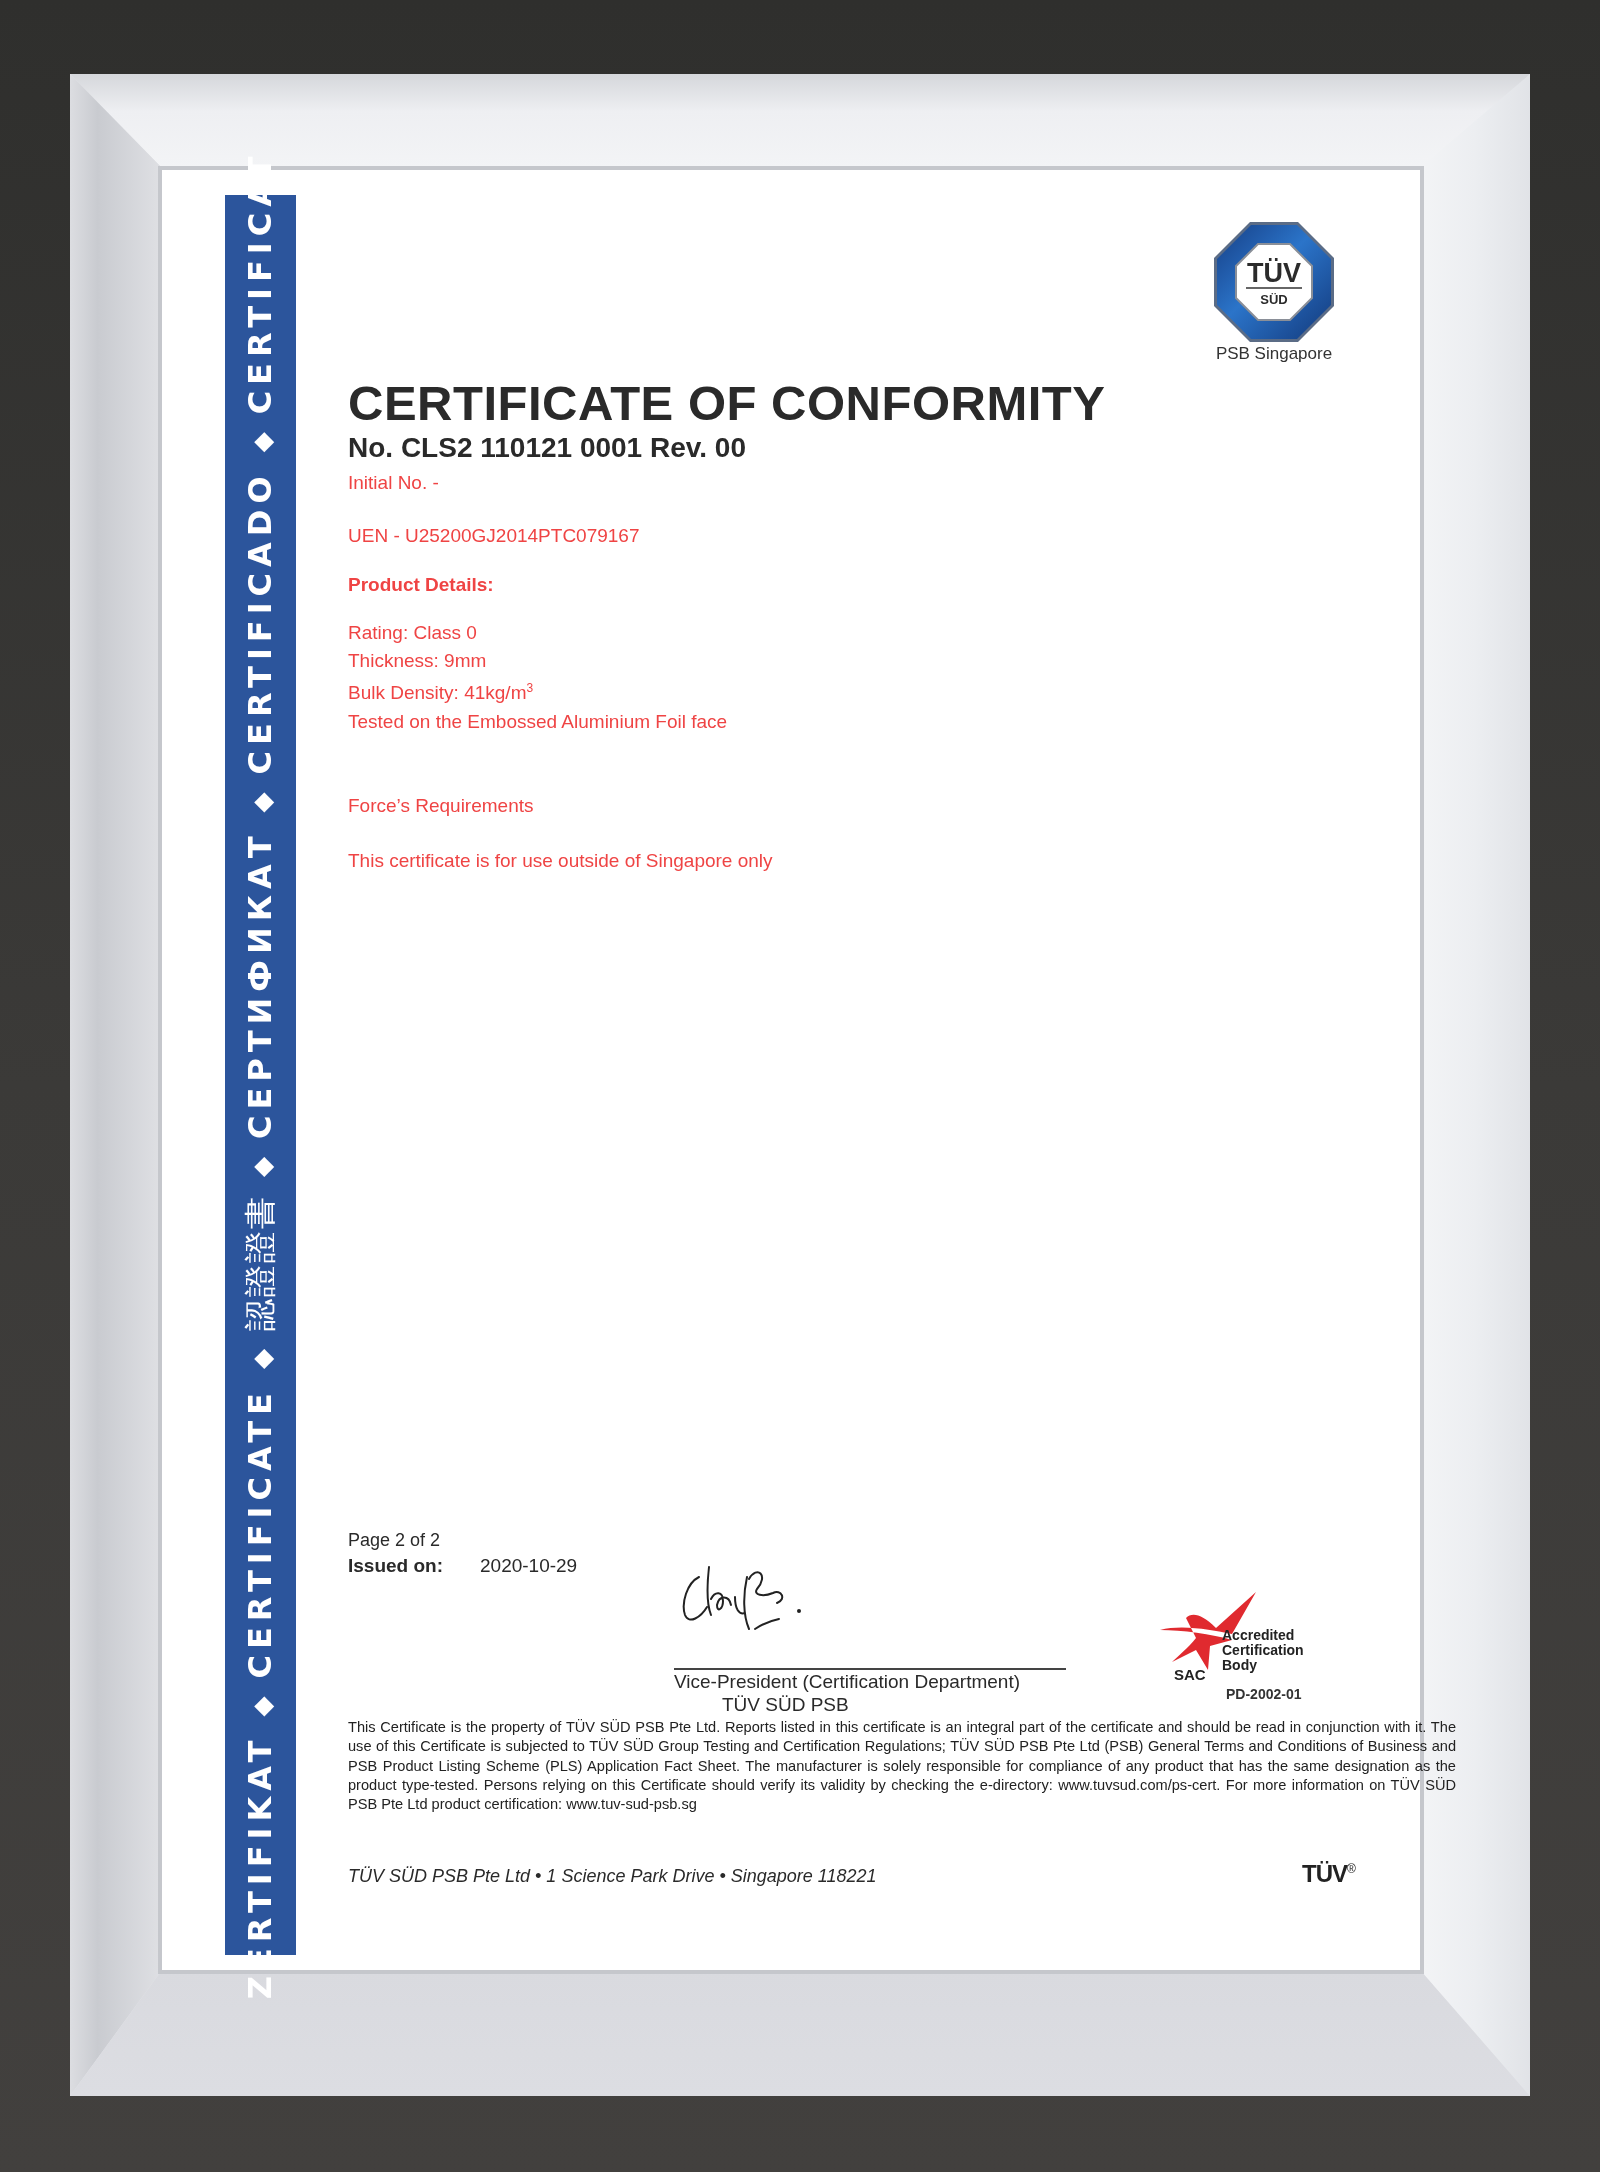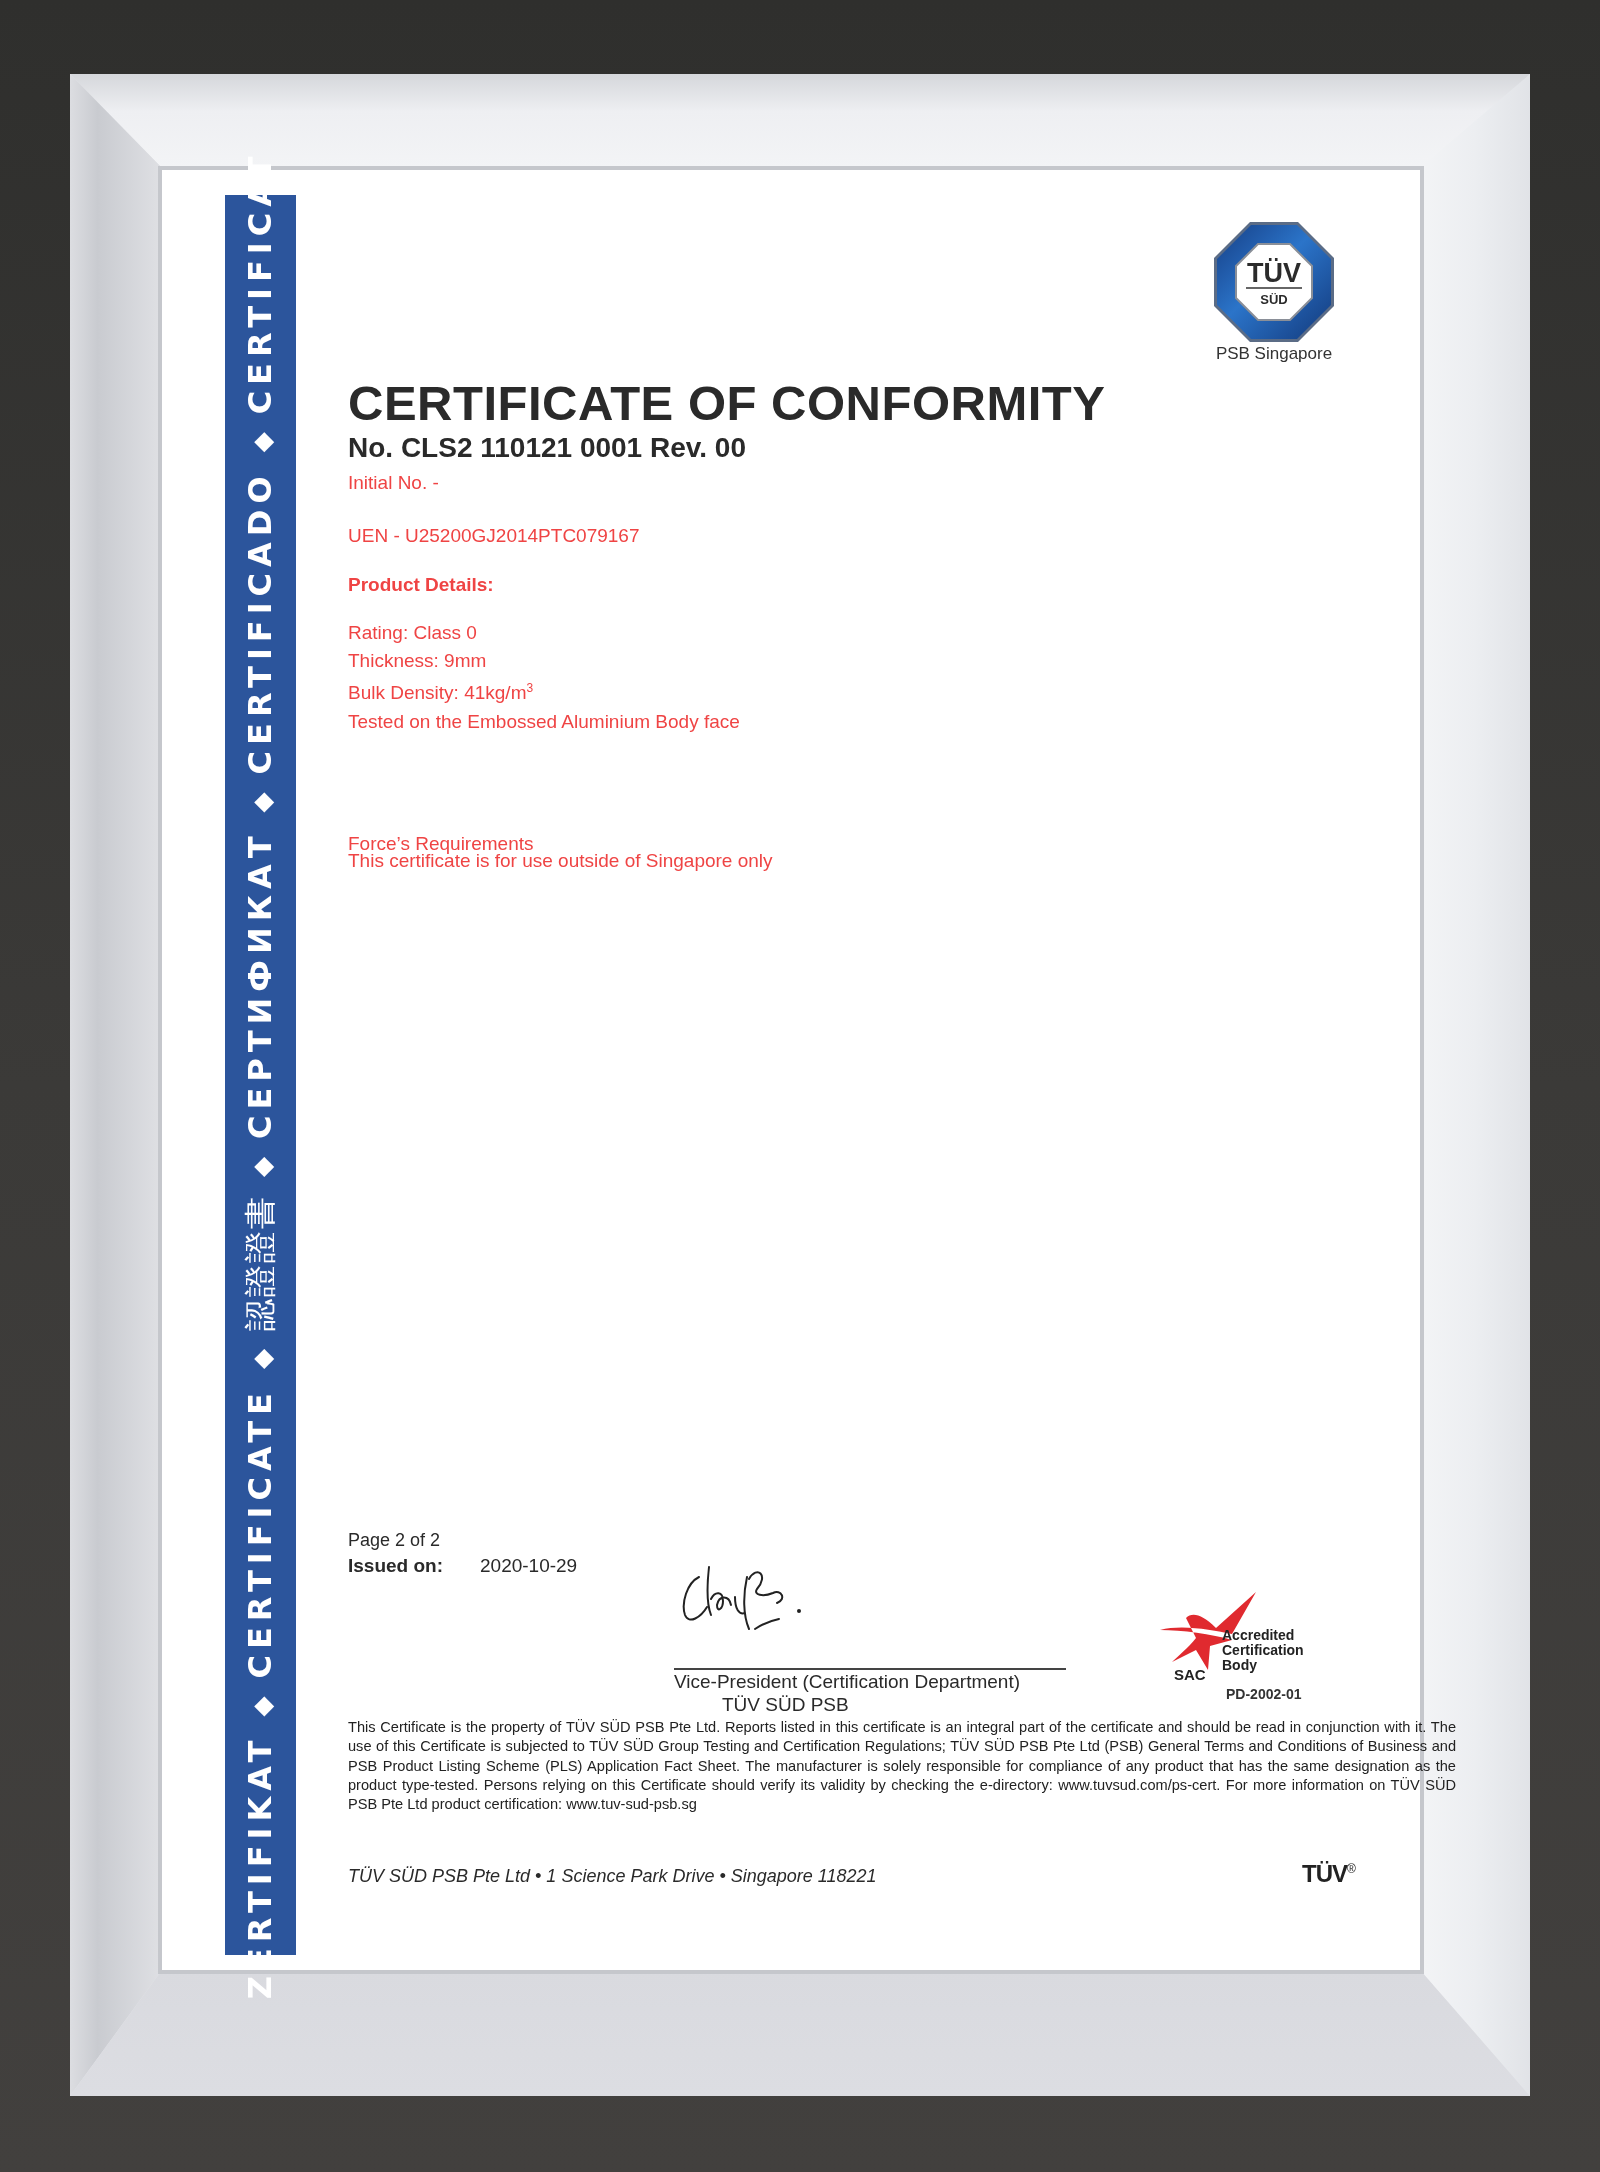--- a/index.html
+++ b/index.html
@@ -121,23 +121,23 @@
 
   <div class="abs title">CERTIFICATE OF CONFORMITY</div>
   <div class="abs cert-no">No. CLS2 110121 0001 Rev. 00</div>
   <div class="abs body-text" style="left:186px; top:302px;">Initial No. -</div>
   <div class="abs body-text" style="left:186px; top:355px;">UEN - U25200GJ2014PTC079167</div>
 
   <div class="abs body-text bold" style="left:186px; top:404px;">Product Details:</div>
   <div class="abs body-text" style="left:186px; top:452px;">Rating: Class 0</div>
   <div class="abs body-text" style="left:186px; top:480px;">Thickness: 9mm</div>
   <div class="abs body-text" style="left:186px; top:511px;"><span>Bulk Density: 41kg/m</span><sup style="font-size:12px;">3</sup></div>
-  <div class="abs body-text" style="left:186px; top:541px;">Tested on the Embossed Aluminium Body face</div>
+  <div class="abs body-text" style="left:186px; top:541px;">Tested on the Embossed Aluminium Foil face</div>
 
-  <div class="abs body-text" style="left:186px; top:625px;margin-top:38px;">Force’s Requirements</div>
+  <div class="abs body-text" style="left:186px; top:625px;">Force’s Requirements</div>
   <div class="abs body-text" style="left:186px; top:680px;">This certificate is for use outside of Singapore only</div>
 
   <div class="abs" style="left:186px; top:1360px; font-size:18px; color:#2a2a2a;">Page 2 of 2</div>
   <div class="abs" style="left:186px; top:1385px; font-size:19px; font-weight:bold; color:#2a2a2a;">Issued on:</div>
   <div class="abs" style="left:318px; top:1385px; font-size:19px; color:#2a2a2a;text-align:right;">2020-10-29</div>
 
   <svg class="abs" style="left:515px; top:1385px; width:170px; height:80px;" viewBox="0 0 170 80">
     <path d="M22,22 C10,28 4,48 8,60 C12,70 24,62 30,52 M32,12 C30,30 30,50 34,60 M34,44 C38,36 46,36 46,46 C46,54 40,58 40,50 C42,40 52,40 54,50 M58,42 C58,54 62,60 68,58 M70,22 C66,40 66,60 72,74 M72,24 C80,10 92,20 80,34 C76,40 86,42 96,38 C104,34 110,44 100,48 M78,74 C84,70 92,66 102,64" fill="none" stroke="#222" stroke-width="2" stroke-linecap="round"></path>
     <circle cx="122" cy="56" r="2" fill="#222"></circle>
   </svg>

